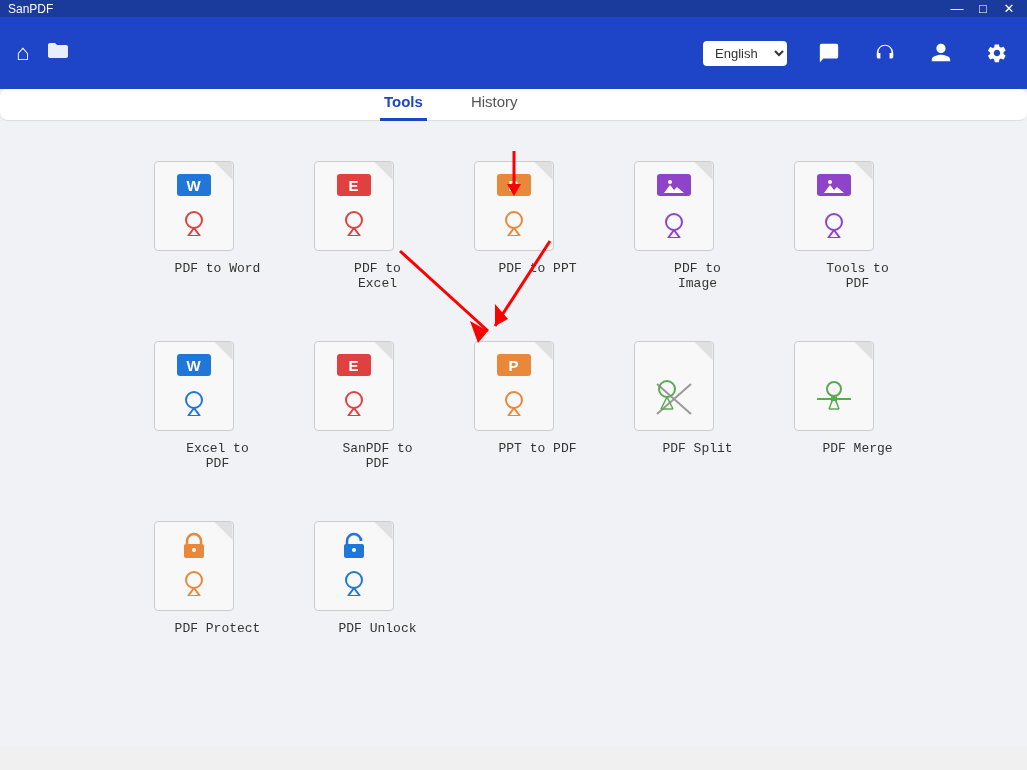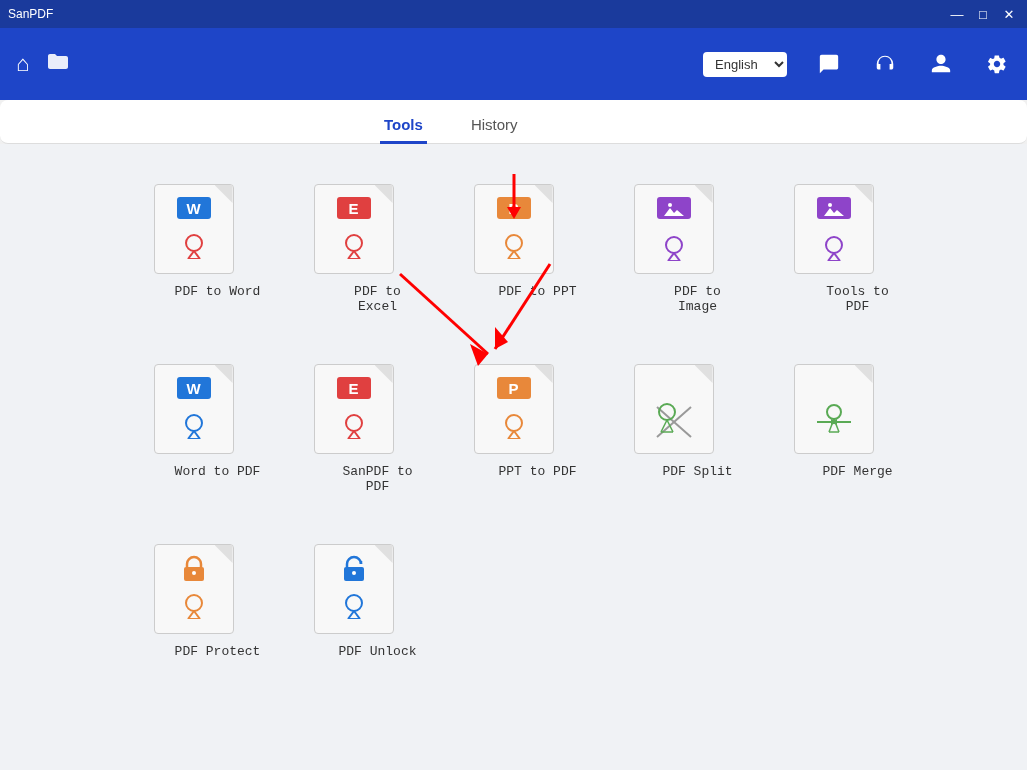--- a/index.html
+++ b/index.html
@@ -1,21 +1,21 @@
 <!DOCTYPE html>
 <html><head>
   <meta charset="utf-8">
   <style>
     * { margin: 0; padding: 0; box-sizing: border-box; }
     body { width: 1027px; height: 770px; font-family: 'Arial', sans-serif; background: #f0f0f0; overflow: hidden; }
 
     
     .title-bar {
       width: 100%;
-      height: 28px;
+      height: 17px;
       background: #1a3a9c;
       display: flex;
       align-items: center;
       padding: 0 8px;
       justify-content: space-between;
     }
     .title-bar-title {
       color: #fff;
       font-size: 12px;
     }
@@ -75,21 +75,21 @@
       width: 28px;
       height: 28px;
       display: flex;
       align-items: center;
       justify-content: center;
     }
 
     
     .tabs-bar {
       width: 100%;
-      height: 44px;
+      height: 32px;
       background: #fff;
       border-bottom: 1px solid #ddd;
       display: flex;
       align-items: flex-end;
       padding-left: 380px;
       gap: 40px;
       border-radius: 8px;
     }
     .tab {
       padding: 8px 4px;
@@ -401,21 +401,21 @@
           <div class="file-icon-graphic" style="color:#2176d9;">
             <svg width="36" height="26" viewBox="0 0 36 26">
               <circle cx="18" cy="10" r="8" fill="none" stroke="#2176d9" stroke-width="2"></circle>
               <line x1="18" y1="18" x2="12" y2="26" stroke="#2176d9" stroke-width="2"></line>
               <line x1="18" y1="18" x2="24" y2="26" stroke="#2176d9" stroke-width="2"></line>
               <line x1="12" y1="26" x2="24" y2="26" stroke="#2176d9" stroke-width="2"></line>
             </svg>
           </div>
         </div>
       </div>
-      <span class="tool-label">Word to PDF</span>
+      <span class="tool-label">Excel to PDF</span>
     </div>
 
     <div class="tool-item">
       <div class="file-icon">
         <div class="file-body">
           <div class="file-fold"></div>
           <div class="file-badge" style="background:#e04040; top:12px;">
             <span style="font-size:15px;font-weight:bold;color:white;">E</span>
           </div>
           <div class="file-icon-graphic" style="color:#e04040;">

